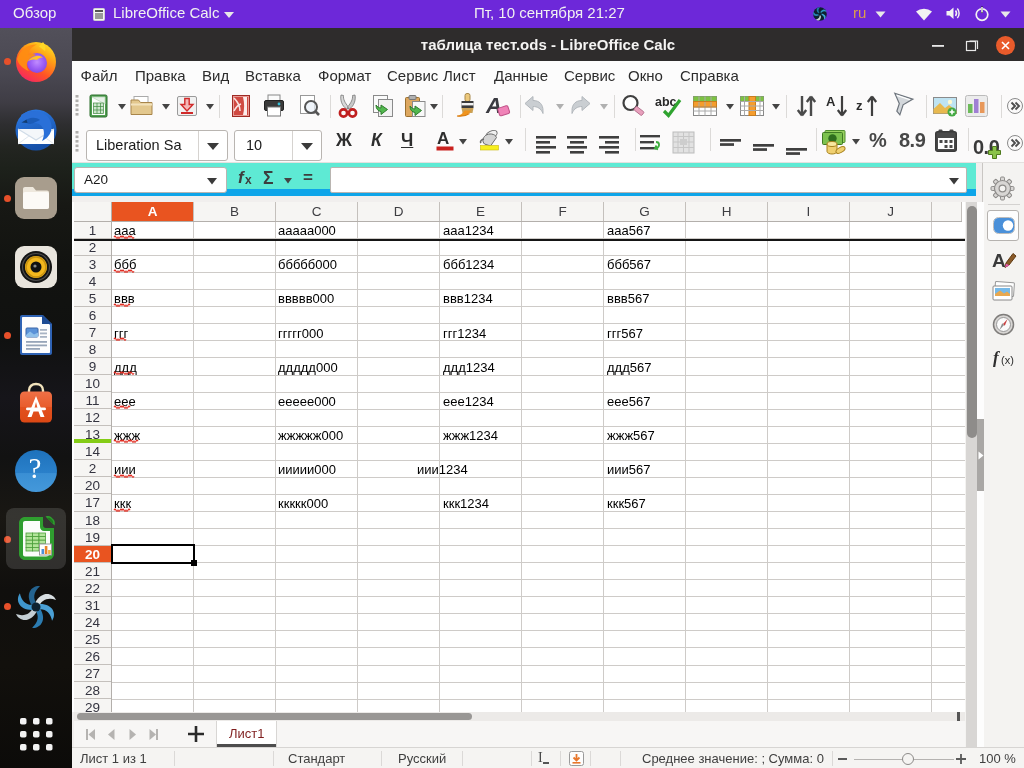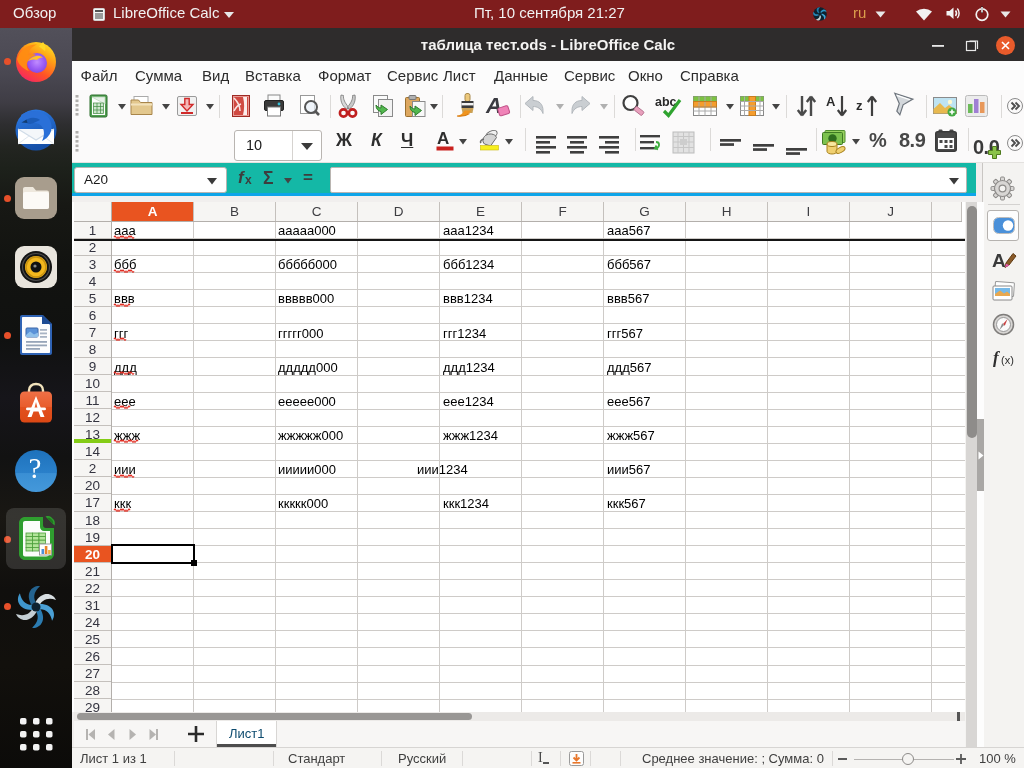--- a/index.html
+++ b/index.html
@@ -1,28 +1,28 @@
 <!DOCTYPE html>
 <html><head><meta charset="utf-8"><style>
 *{margin:0;padding:0;box-sizing:border-box}
 html,body{width:1024px;height:768px;overflow:hidden;background:#000;font-family:"Liberation Sans",sans-serif}
 .a{position:absolute}
 svg{position:absolute;overflow:visible}
 
-#panel{left:0;top:0;width:1024px;height:36px;background:#7f1d1d;color:#f1f1f1;font-size:15px}
+#panel{left:0;top:0;width:1024px;height:36px;background:#6d28d9;color:#f1f1f1;font-size:15px}
 
 #dock{left:0;top:28px;width:72px;height:740px;background:linear-gradient(180deg,#52505a 0%,#4a4852 6%,#3f3d45 10%,#2e2e30 13%,#232521 16%,#1d211b 19%,#171814 24%,#121310 32%,#101110 42%,#16151a 50%,#121212 58%,#191713 66%,#100f0d 76%,#12100c 86%,#0c0b09 100%);}
 .dot{position:absolute;width:7px;height:7px;border-radius:50%;background:#e7502a;left:4px}
 
 #title{left:72px;top:28px;width:952px;height:33px;background:#2e2c2c;color:#f5f4f3;font-weight:bold;font-size:15px;text-align:center;line-height:34px}
 #menub{left:72px;top:61px;width:952px;height:29px;background:#fcfcfc;font-size:15px;color:#2c2c2c}
 #menub span{position:absolute;top:6px}
 #tb1{left:72px;top:90px;width:952px;height:33px;background:#fbfafa}
 #tb2{left:72px;top:123px;width:952px;height:40px;background:#fbfafa;border-bottom:1px solid #e3e1df}
-#fbar{left:72px;top:163px;width:904px;height:33px;background:#14b8a6;border-bottom:3px solid #0ea5e9}
+#fbar{left:72px;top:163px;width:904px;height:33px;background:#5eead4;border-bottom:7px solid #0ea5e9}
 .sep{position:absolute;width:1px;background:#dcdad8;top:5px;height:23px}
 .vbox{position:absolute;background:#fff;border:1px solid #b9b5b1;border-radius:3px}
 
 #gridwrap{left:72px;top:202px;width:905px;height:510px;background:#fff}
 #corner{left:74px;top:202px;width:38px;height:20px;background:#f6f5f3;border-right:1px solid #b3afab;border-bottom:1px solid #b3afab}
 #colhead{left:112px;top:202px;width:850px;height:20px;background:#f6f5f3;border-bottom:1px solid #b3afab}
 #rowhead{left:74px;top:222px;width:38px;height:490px;background:#f6f5f3;border-right:1px solid #b3afab}
 .ch{position:absolute;top:0;height:19px;border-right:1px solid #c4c0bc;text-align:center;font-size:13.5px;color:#3e3e42;line-height:20px}
 .rh{position:absolute;left:0;width:37px;text-align:center;font-size:13.5px;color:#343440}
 #cells{left:112px;top:222px;width:853px;height:490px;background:
@@ -243,21 +243,21 @@
       <rect x="0.5" y="2.5" width="9" height="9" fill="none" stroke="#e8e8e8" stroke-width="1.2"></rect>
       <path d="M3.5 2 L11.5 2 L11.5 10" fill="none" stroke="#e8e8e8" stroke-width="1.2"></path>
     </svg>
   <div class="a" style="left:923.5px;top:7.5px;width:19px;height:19px;border-radius:50%;background:#e95b2b"></div>
   <svg class="a" style="left:928.5px;top:12.5px" width="9" height="9">
       <path d="M1 1 L8 8 M8 1 L1 8" stroke="#fff" stroke-width="1.6"></path>
     </svg>
 </div>
 <div class="a" id="menub">
   <span style="left:8.5px">Файл</span>
-    <span style="left:63px">Сумма</span>
+    <span style="left:63px">Правка</span>
     <span style="left:130px">Вид</span>
     <span style="left:173px">Вставка</span>
     <span style="left:246px">Формат</span>
     <span style="left:315px">Сервис</span>
     <span style="left:371px">Лист</span>
     <span style="left:422px">Данные</span>
     <span style="left:492px">Сервис</span>
     <span style="left:556px">Окно</span>
     <span style="left:608px">Справка</span>
 </div>
@@ -433,20 +433,27 @@
 </svg>
   </div>
 <div class="a" id="tb2">
     <svg class="a" style="left:2.5px;top:8px" width="5" height="24">
       <rect x="0.5" y="0.0" width="3" height="2.6" fill="#b0aeac"></rect>
       <rect x="0.5" y="4.5" width="3" height="2.6" fill="#b0aeac"></rect>
       <rect x="0.5" y="9.0" width="3" height="2.6" fill="#b0aeac"></rect>
       <rect x="0.5" y="13.5" width="3" height="2.6" fill="#b0aeac"></rect>
       <rect x="0.5" y="18.0" width="3" height="2.6" fill="#b0aeac"></rect>
     </svg>
+    <div class="vbox" style="left:14px;top:7px;width:142px;height:31px">
+<span style="position:absolute;left:9px;top:6px;font-size:14.5px;color:#1a1a1a">Liberation Sa</span>
+<div style="position:absolute;right:28px;top:0;width:1px;height:29px;background:#d6d3d0"></div>
+<svg style="position:absolute;right:8px;top:12px" width="12" height="8">
+        <path d="M0 0 L12 0 L6 7 Z" fill="#3a3a3a"></path>
+      </svg>
+</div>
     <div class="vbox" style="left:162px;top:7px;width:88px;height:31px">
 <span style="position:absolute;left:11px;top:6px;font-size:14.5px;color:#1a1a1a">10</span>
 <div style="position:absolute;right:28px;top:0;width:1px;height:29px;background:#d6d3d0"></div>
 <svg style="position:absolute;right:8px;top:12px" width="12" height="8">
         <path d="M0 0 L12 0 L6 7 Z" fill="#3a3a3a"></path>
       </svg>
 </div>
     <span class="a" style="left:264px;top:7px;font-size:17.5px;font-weight:bold;color:#2e2e2e">Ж</span>
     <span class="a" style="left:299px;top:7px;font-size:17.5px;font-style:italic;font-weight:bold;color:#2e2e2e">К</span>
     <span class="a" style="left:329px;top:7px;font-size:17.5px;font-weight:bold;text-decoration:underline;color:#2e2e2e">Ч</span>
@@ -702,21 +709,21 @@
     </svg>
     <svg class="a" style="left:71px;top:4px" width="17" height="19">
       <path d="M4.5 4 L11 9.5 L4.5 15 Z" fill="#b5b3b1"></path>
       <rect x="11" y="4" width="2" height="11" fill="#b5b3b1"></rect>
     </svg>
     <svg class="a" style="left:113px;top:4px" width="18" height="18">
       <path d="M9 1 L9 17 M1 9 L17 9" stroke="#2a2a2a" stroke-width="2.6"></path>
     </svg>
     <div class="a" style="left:142px;top:0px;width:61px;height:26px;background:#fff;border-right:1px solid #d8d6d4;border-left:1px solid #d8d6d4">
 <div style="position:absolute;left:0;bottom:0;width:100%;height:3px;background:#4d4d4d"></div>
-<span style="position:absolute;left:12px;top:5px;font-size:13px;color:#0c4a6e">Лист1</span>
+<span style="position:absolute;left:12px;top:5px;font-size:13px;color:#7f1d1d">Лист1</span>
 </div>
   </div>
 <div class="a" id="status">
     <span style="left:8px">Лист 1 из 1</span>
     <span style="left:216px">Стандарт</span>
     <span style="left:326px">Русский</span>
     <span style="left:466px;color:#4a4a4a;font-family:'Liberation Serif',serif;font-size:14px;top:2px">I</span>
     <div class="a" style="left:471px;top:14px;width:6px;height:1.5px;background:#555"></div>
     <svg class="a" style="left:497px;top:3px" width="15" height="15">
 <rect x="0.5" y="0.5" width="14" height="14" rx="2" fill="#fdfdfd" stroke="#9a9a9a"></rect>

